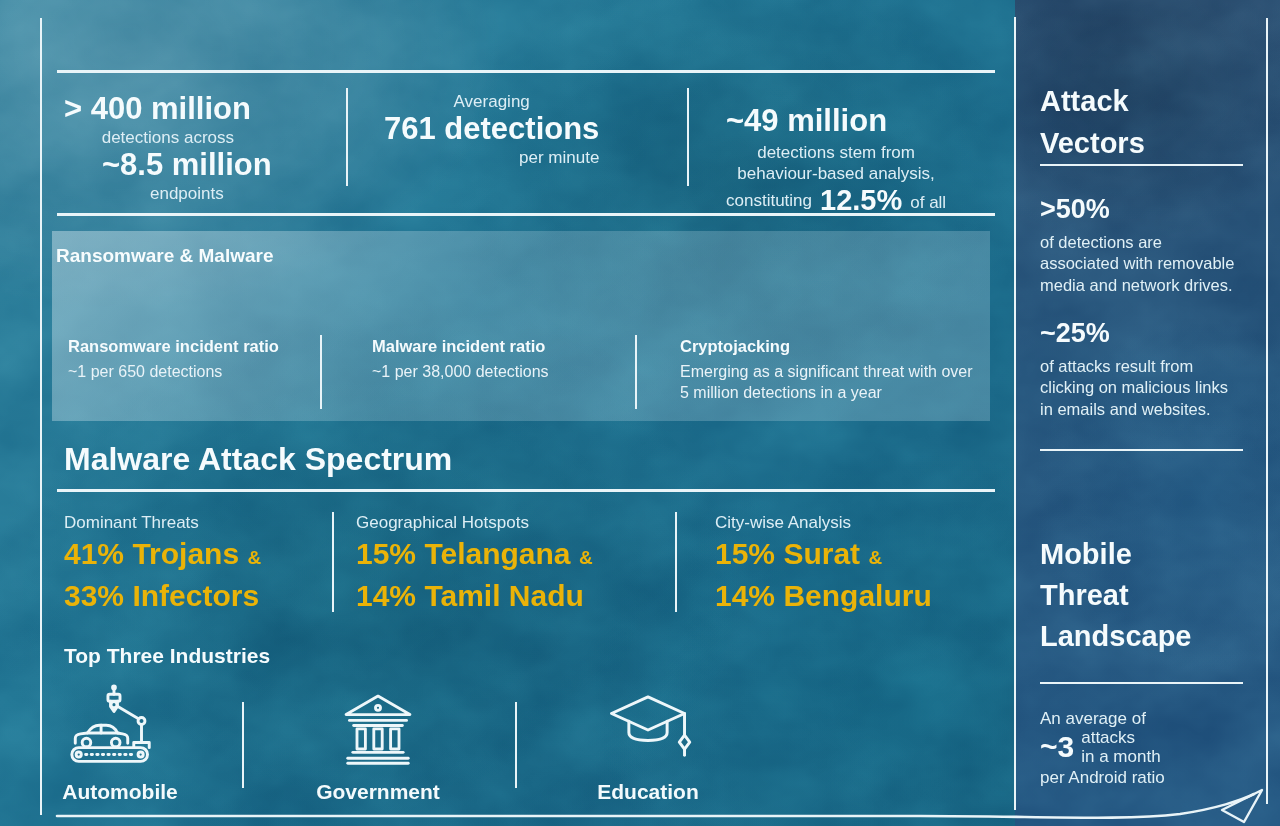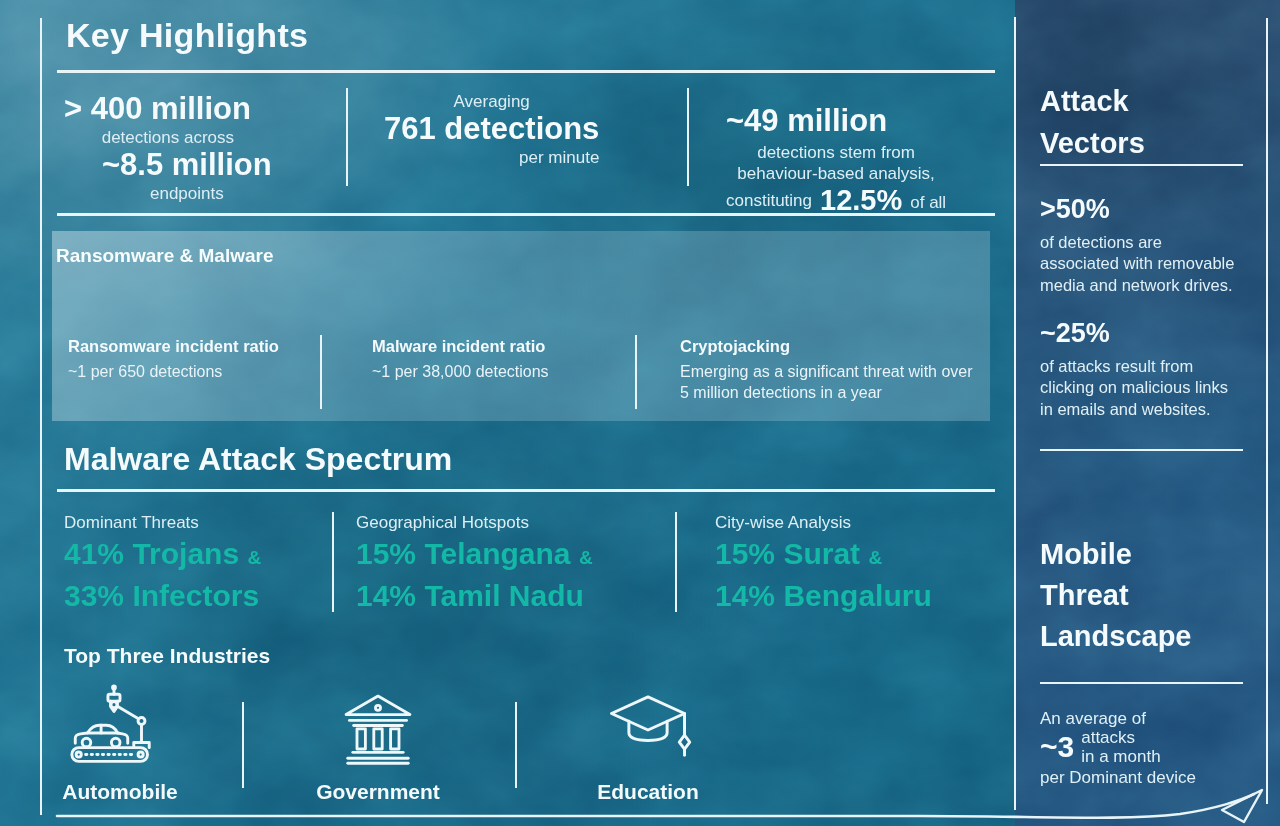--- a/index.html
+++ b/index.html
@@ -40,21 +40,21 @@
   .panel{
     position:absolute;left:52px;top:231px;width:938px;height:190px;
     background:linear-gradient(135deg, rgba(225,239,245,0.42) 0%, rgba(198,222,233,0.24) 45%, rgba(188,217,229,0.28) 100%);
   }
   .panel-title{position:absolute;left:4px;top:14px;font-size:19px;font-weight:700;color:#f7fcfd;}
   .panel-para{position:absolute;left:16px;top:46px;width:912px;font-size:16px;line-height:1.3;color:#eef6f9;}
   .panel-item-label{font-size:16.5px;font-weight:700;color:#f5fbfd;}
   .panel-item-value{font-size:16px;color:#e9f3f8;margin-top:6px;line-height:1.3;}
   
   .spec-label{font-size:17px;color:#ddeef5;}
-  .spec-big{font-size:30px;font-weight:700;line-height:1.4;color:#14b8a6;white-space:nowrap;}
+  .spec-big{font-size:30px;font-weight:700;line-height:1.4;color:#eab308;white-space:nowrap;}
   .amp{font-size:19px;font-weight:700;}
   
   .ind-cell{position:absolute;width:140px;text-align:center;}
   .ind-label{font-size:21px;font-weight:700;color:#f3fafc;margin-top:6px;}
   .icon-svg{stroke:#eef7fa;fill:none;stroke-width:3.4;stroke-linecap:round;stroke-linejoin:round;}
   
   .sb-title{font-size:29px;font-weight:700;line-height:1.46;color:#f5fbfd;}
   .sb-big{font-size:27px;font-weight:700;color:#f5fbfd;}
   .sb-small{font-size:16.5px;line-height:1.3;color:#e0f0f6;}
   .baseline-row{display:flex;gap:8px;}
@@ -71,21 +71,20 @@
       <feTurbulence type="fractalNoise" baseFrequency="0.010 0.013" numOctaves="4" seed="11"></feTurbulence>
       <feColorMatrix type="matrix" values="0 0 0 0 1  0 0 0 0 1  0 0 0 0 1  0.9 0.4 0 0 0"></feColorMatrix>
     </filter>
     <rect width="1280" height="826" filter="url(#wc)"></rect>
   </svg>
 
   <div class="vline" style="left:40px;top:18px;height:797px;"></div>
   <div class="vline" style="left:1014px;top:17px;height:793px;"></div>
   <div class="vline" style="left:1266px;top:18px;height:786px;"></div>
 
-  <div class="abs h1" style="left:66px;top:16px;">Key Highlights</div>
   <div class="hline" style="left:57px;top:70px;width:938px;"></div>
 
   <div class="abs" style="left:64px;top:92px;">
     <div class="stat-big">&gt; 400 million</div>
     <div class="stat-small">detections across</div>
     <div class="stat-big" style="margin-left:38px;">~8.5 million</div>
     <div class="stat-small" style="margin-left:38px;">endpoints</div>
   </div>
   <div class="vline" style="left:346px;top:88px;height:98px;"></div>
 
@@ -233,14 +232,14 @@
   <div class="thin hline" style="left:1040px;top:682px;width:203px;"></div>
 
   <div class="abs sb-small" style="left:1040px;top:708px;font-size:17px;">An average of</div>
   <div class="abs" style="left:1040px;top:728px;display:flex;align-items:center;gap:7px;">
     <span style="font-size:30px;font-weight:700;color:#f5fbfd;line-height:1;">~3</span>
     <span>
       <div class="sb-small" style="font-size:17px;line-height:1.12;">attacks</div>
       <div class="sb-small" style="font-size:17px;line-height:1.12;">in a month</div>
     </span>
   </div>
-  <div class="abs sb-small" style="left:1040px;top:767px;font-size:17px;">per Dominant device</div>
+  <div class="abs sb-small" style="left:1040px;top:767px;font-size:17px;">per Android ratio</div>
 </div>
 
 </body></html>

